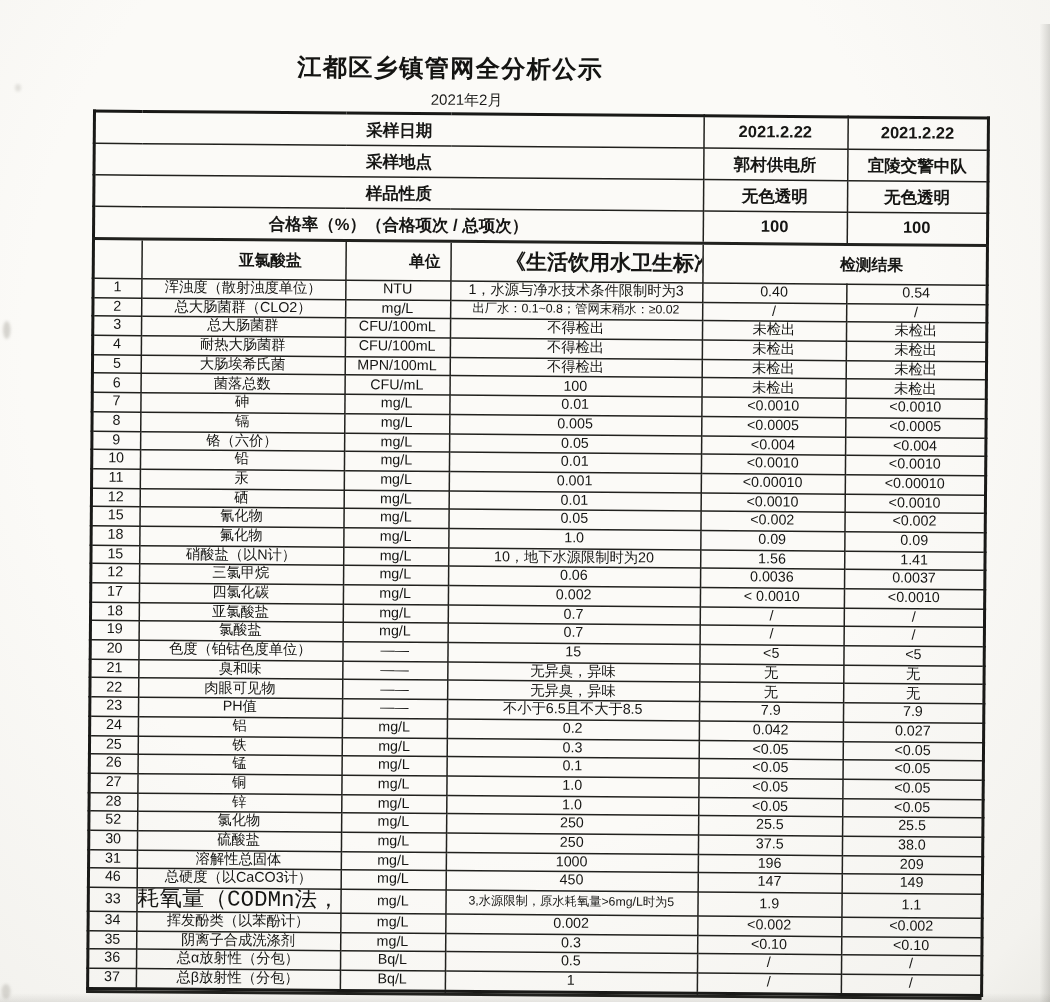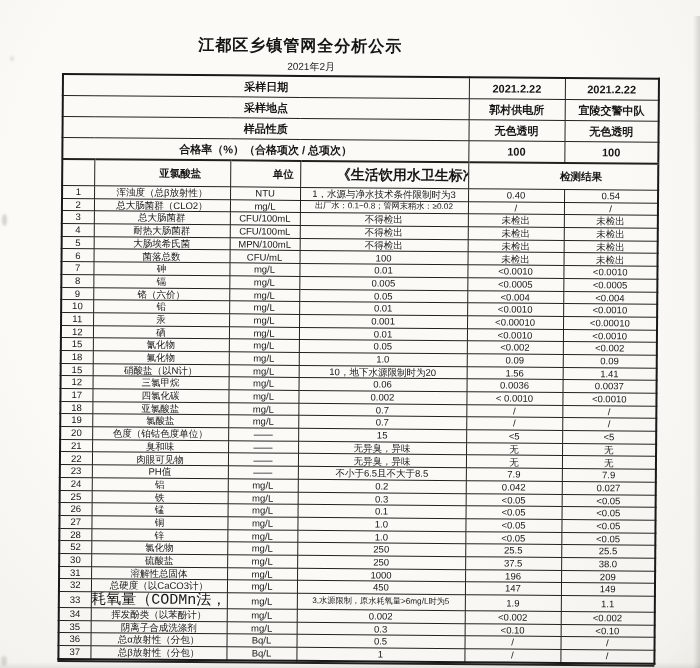--- a/index.html
+++ b/index.html
@@ -87,21 +87,21 @@
           <td>序号</td>
           <td>亚氯酸盐</td>
           <td>单位</td>
           <td style="font-size:14px">《生活饮用水卫生标准》 GB5749</td>
           <td colspan="2">检测结果</td>
         </tr>
       </tbody>
       <tbody id="table-body">
           <tr class="drow">
     <td class="c-seq">1</td>
-    <td class="c-item">浑浊度（总β放射性）</td>
+    <td class="c-item">浑浊度（散射浊度单位）</td>
     <td class="c-unit">NTU</td>
     <td class="c-std">1，水源与净水技术条件限制时为3</td>
     <td class="c-r1">0.40</td>
     <td class="c-r2">0.54</td>
   </tr>
           <tr class="drow">
     <td class="c-seq">2</td>
     <td class="c-item">总大肠菌群（CLO2）</td>
     <td class="c-unit">mg/L</td>
     <td class="c-std" style="font-size: 8.2px;">出厂水：0.1~0.8；管网末稍水：≥0.02</td>
@@ -334,21 +334,21 @@
   </tr>
           <tr class="drow">
     <td class="c-seq">31</td>
     <td class="c-item">溶解性总固体</td>
     <td class="c-unit">mg/L</td>
     <td class="c-std">1000</td>
     <td class="c-r1">196</td>
     <td class="c-r2">209</td>
   </tr>
           <tr class="drow">
-    <td class="c-seq">32</td>
+    <td class="c-seq">46</td>
     <td class="c-item">总硬度（以CaCO3计）</td>
     <td class="c-unit">mg/L</td>
     <td class="c-std">450</td>
     <td class="c-r1">147</td>
     <td class="c-r2">149</td>
   </tr>
           <tr class="drow">
     <td class="c-seq">33</td>
     <td class="c-item" style="font-size: 15px; font-family: Liberation Mono, monospace;">耗氧量（CODMn法，以O2计）</td>
     <td class="c-unit">mg/L</td>

